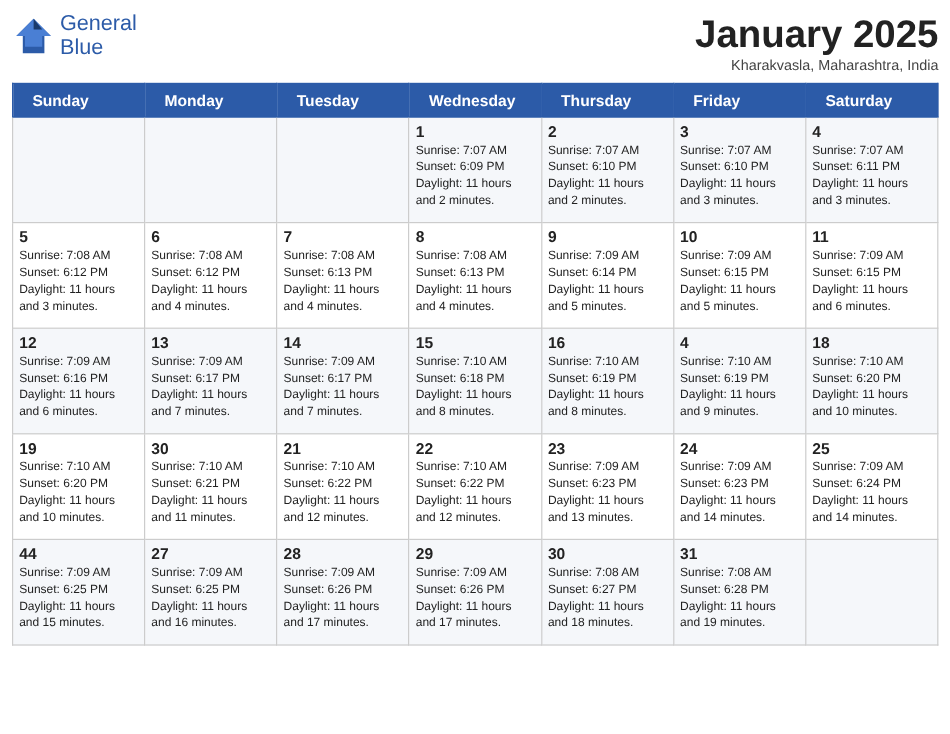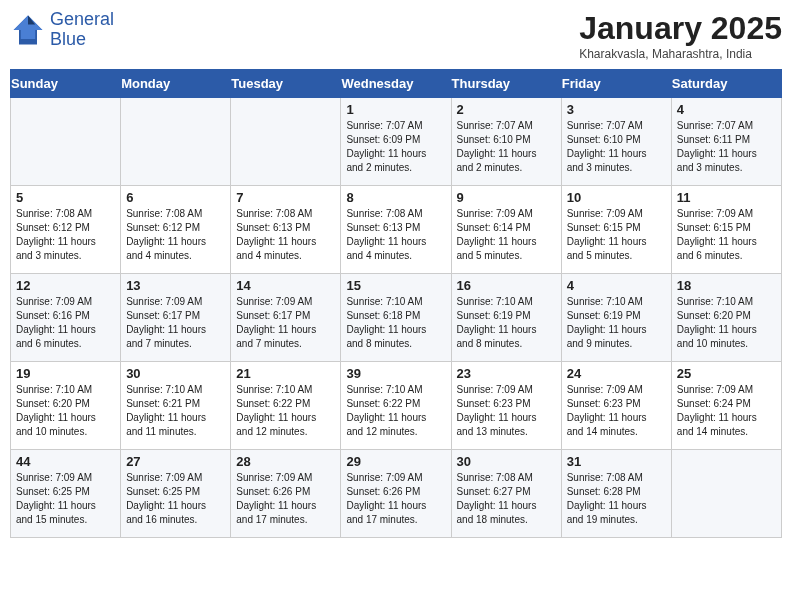--- a/index.html
+++ b/index.html
@@ -25,40 +25,41 @@
       font-size: 18px;
       font-weight: normal;
       color: #2c5ba8;
       line-height: 1.1;
     }
     .logo-icon {
       width: 36px;
       height: 36px;
     }
     .title-block {
+      text-align: right;
     }
     .title-block h1 {
       font-size: 32px;
       font-weight: bold;
       color: #222;
     }
     .title-block p {
       font-size: 12px;
       color: #444;
     }
     table {
       width: 100%;
       border-collapse: collapse;
       table-layout: fixed;
     }
     thead tr th {
       background-color: #2c5ba8;
       color: #fff;
       text-align: left;
-      padding: 6px 0;
+      padding: 6px 16px;
       font-size: 13px;
       font-weight: bold;
       border: 1px solid #2c5ba8;
     }
     tbody tr td {
       vertical-align: top;
       border: 1px solid #ccc;
       padding: 4px 5px;
       font-size: 10.5px;
       color: #222;
@@ -268,21 +269,21 @@
 and 11 minutes.</div>
         </td>
         <td>
           <span class="day-num">21</span>
           <div class="cell-content" style="white-space: pre-line;">Sunrise: 7:10 AM
 Sunset: 6:22 PM
 Daylight: 11 hours
 and 12 minutes.</div>
         </td>
         <td>
-          <span class="day-num">39</span>
+          <span class="day-num">22</span>
           <div class="cell-content" style="white-space: pre-line;">Sunrise: 7:10 AM
 Sunset: 6:22 PM
 Daylight: 11 hours
 and 12 minutes.</div>
         </td>
         <td>
           <span class="day-num">23</span>
           <div class="cell-content" style="white-space: pre-line;">Sunrise: 7:09 AM
 Sunset: 6:23 PM
 Daylight: 11 hours

